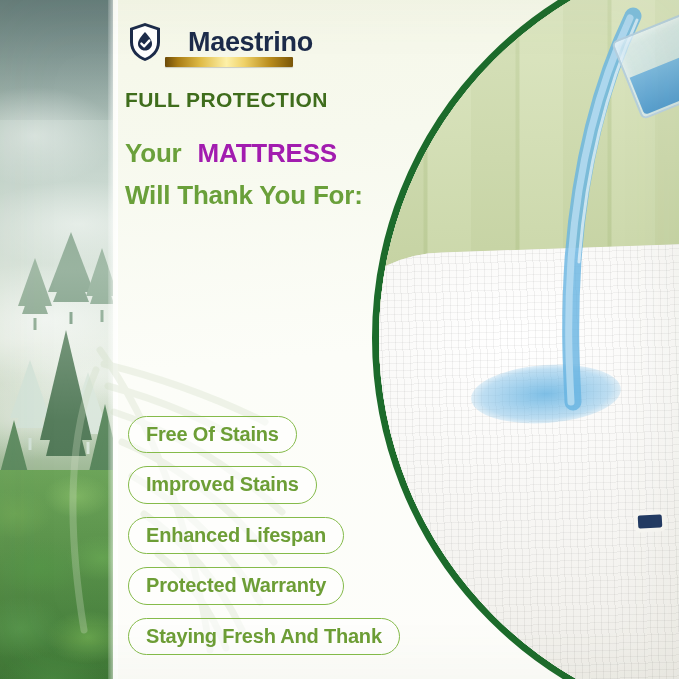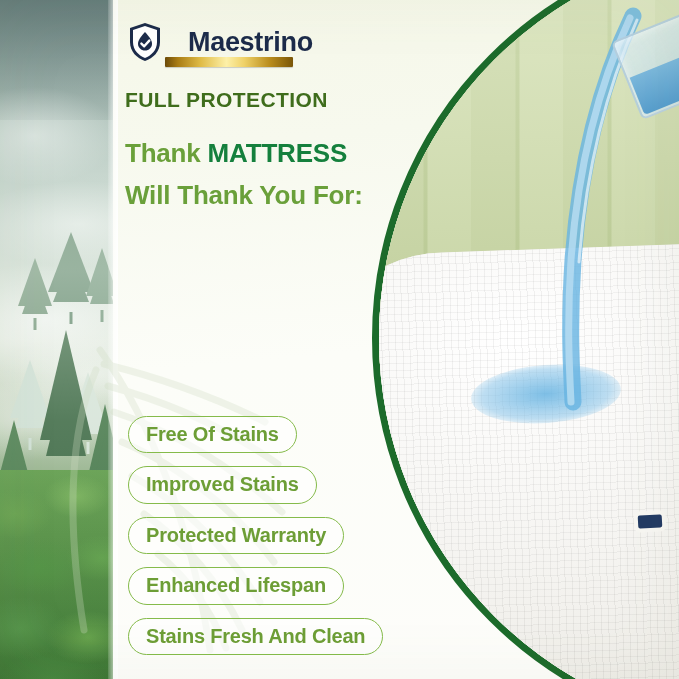--- a/index.html
+++ b/index.html
@@ -79,21 +79,21 @@
 
   
   .h1{
     position:absolute;left:125px;top:89px;
     font-size:21px;font-weight:bold;color:#3f6d1c;letter-spacing:.4px;line-height:1;
   }
   .h2{
     position:absolute;left:125px;top:137px;
     font-size:26px;font-weight:bold;line-height:1.3;color:#6aa03a;letter-spacing:-.2px;
   }
-  .h2 .blue{color:#15803d;}
+  .h2 .blue{color:#a21caf;margin-left:9px;}
   .h2 .l2{display:block;margin-top:8px;}
 
   
   .pills{position:absolute;left:128px;top:416px;display:flex;flex-direction:column;gap:13px;}
   .pill{
     display:inline-block;align-self:flex-start;
     border:1.6px solid #85bb4a;border-radius:40px;
     padding:5px 17px 6px 17px;
     font-size:20px;font-weight:bold;color:#6d9e36;letter-spacing:-.2px;
     background:rgba(255,255,255,.55);white-space:nowrap;line-height:1.22;
@@ -299,26 +299,26 @@
       <path d="M17 10 C 21.5 15, 24 18.5, 24 21.8 C 24 25.7, 20.9 28.6, 17 28.6
                C 13.1 28.6, 10 25.7, 10 21.8 C 10 18.5, 12.5 15, 17 10 Z" fill="#1c2b4a"></path>
       <path d="M13.4 21.6 L16.2 24.3 L21.3 18.6" stroke="#ffffff" stroke-width="2.4" fill="none" stroke-linecap="round" stroke-linejoin="round"></path>
     </svg>
     <span class="word">Maestrino</span>
   </div>
   <div class="goldbar"></div>
 
   <div class="h1">FULL PROTECTION</div>
   <div class="h2">
-    <span>Thank </span><span class="blue">MATTRESS</span>
+    <span>Your </span><span class="blue">MATTRESS</span>
     <span class="l2">Will Thank You For:</span>
   </div>
 
   <div class="pills">
     <div class="pill">Free Of Stains</div>
     <div class="pill">Improved Stains</div>
+    <div class="pill">Enhanced Lifespan</div>
     <div class="pill">Protected Warranty</div>
-    <div class="pill">Enhanced Lifespan</div>
-    <div class="pill">Stains Fresh And Clean</div>
+    <div class="pill">Staying Fresh And Thank</div>
   </div>
 
   <div class="vig"></div>
 </div>
 
 </body></html>

